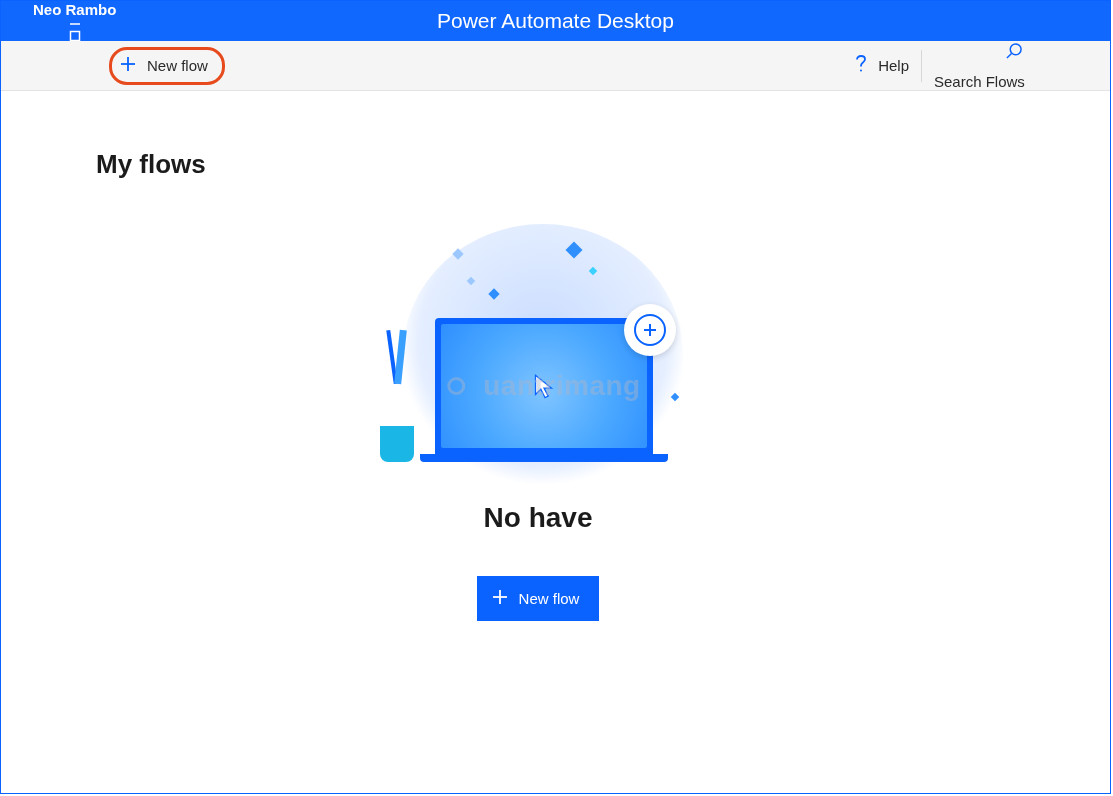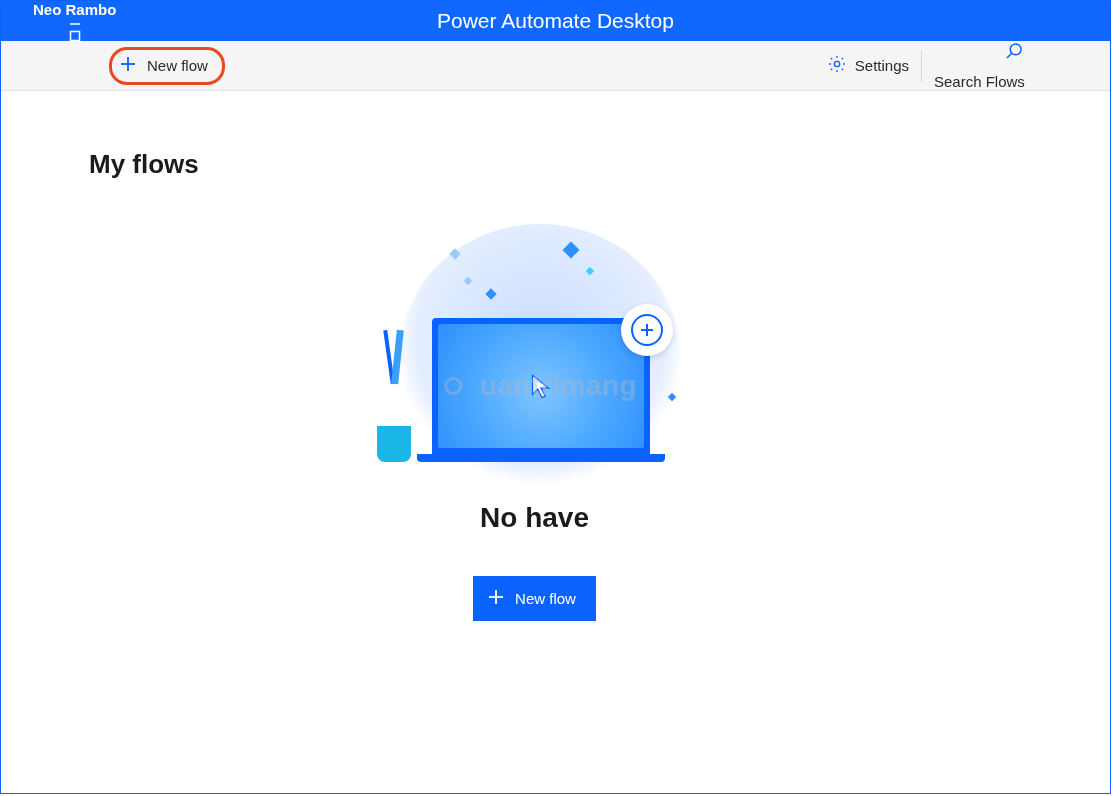--- a/index.html
+++ b/index.html
@@ -126,24 +126,23 @@
   .search-wrap input::placeholder { color: #2a2a2a; }
   .vsep {
     width: 1px;
     height: 32px;
     background: #d7d7d7;
   }
 
   
   .content {
     flex: 1;
-    padding: 58px 130px 0 56px;
+    padding: 58px 130px 0 95px;
     position: relative;
     overflow: auto;
-    margin-left: 32px;
   }
   .page-title {
     font-size: 26px;
     font-weight: 600;
     color: #1b1b1b;
   }
   .empty-state {
     margin-top: 44px;
     display: flex;
     flex-direction: column;
@@ -313,26 +312,26 @@
               <line x1="9" y1="2" x2="9" y2="16" stroke-width="1.8"></line>
               <line x1="2" y1="9" x2="16" y2="9" stroke-width="1.8"></line>
             </svg>
         </span>
         <span>New flow</span>
       </div>
     </div>
     <div class="right-tools">
       <div class="tool-item">
         <span>
-          <svg width="20" height="20" viewBox="0 0 24 24" stroke-width="1.6">
-            <circle cx="12" cy="12" r="3.2"></circle>
-            <path d="M12 2.5v2.2M12 19.3v2.2M4.7 4.7l1.55 1.55M17.75 17.75l1.55 1.55M2.5 12h2.2M19.3 12h2.2M4.7 19.3l1.55-1.55M17.75 6.25l1.55-1.55"></path>
+          <svg width="18" height="20" viewBox="0 0 14 20" stroke-width="1.8" stroke="#0b63ff" fill="none">
+            <path d="M3 5.5c0-2 1.6-3.5 4-3.5s4 1.4 4 3.3c0 1.7-1 2.5-2.3 3.4C7.5 9.6 7 10.2 7 11.8v.6"></path>
+            <circle cx="7" cy="16.5" r="1" fill="#0b63ff" stroke="none"></circle>
           </svg>
         </span>
-        <span>Settings</span>
+        <span>Help</span>
       </div>
       <div class="vsep"></div>
       <div class="search-wrap">
         <span>
           <svg width="20" height="20" viewBox="0 0 24 24" stroke="#0b63ff" stroke-width="1.8" fill="none">
             <circle cx="14" cy="10" r="6.5"></circle>
               <line x1="9" y1="15" x2="3.5" y2="20.5"></line>
           </svg>
         </span>
         <input type="text" placeholder="Search Flows" style="">

